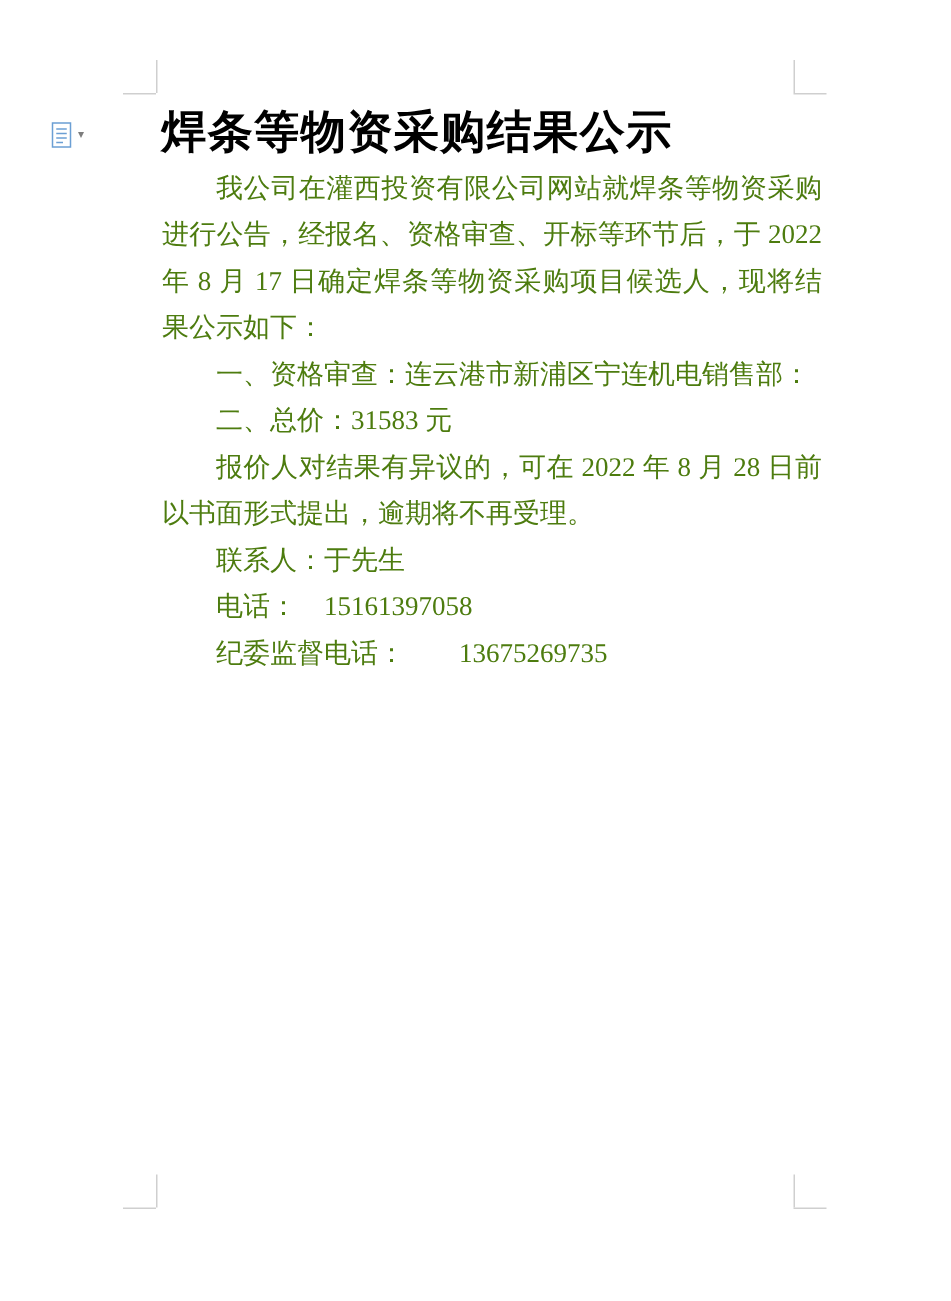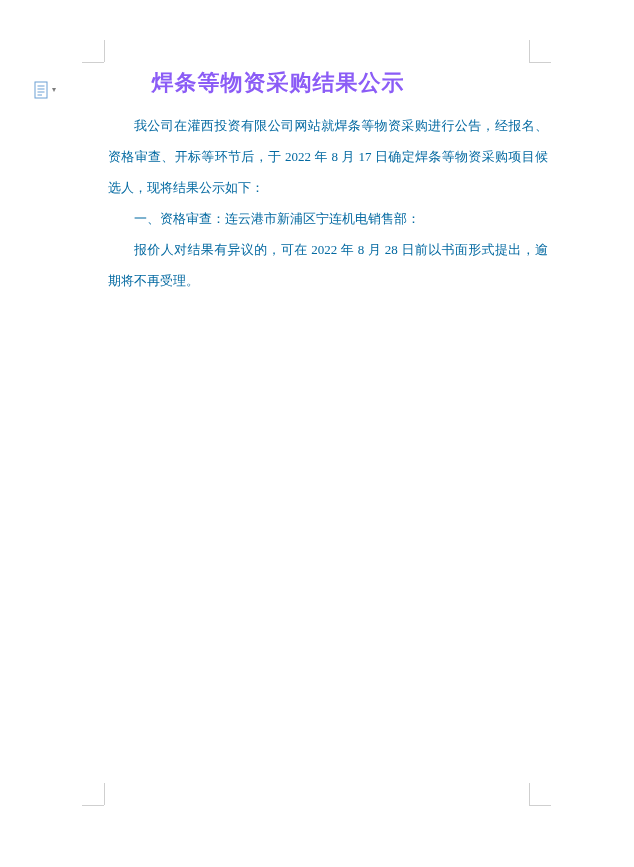--- a/index.html
+++ b/index.html
@@ -60,37 +60,37 @@
   }
 
   
   .doc-title {
     position: absolute;
     left: 0;
     top: 68px;
     width: 556px;
     text-align: center;
     font-family: "Liberation Serif", serif;
-    font-size: 22px;
+    font-size: 30px;
     font-weight: bold;
-    color: #8b5cf6;
+    color: #000000;
     letter-spacing: 1px;
   }
 
   .content {
     position: absolute;
     left: 108px;
     top: 110px;
     width: 440px;
   }
 
   .para {
-    font-size: 13px;
+    font-size: 18px;
     line-height: 31px;
-    color: #0369a1;
+    color: #4d7c0f;
     text-align: justify;
     text-justify: inter-ideograph;
     margin: 0;
   }
   .indent2 { text-indent: 2em; }
 
   .contact-block .para { text-indent: 2em; }
 </style>
 </head>
 <body>
@@ -118,16 +118,22 @@
       <line x1="3.5" y1="14" x2="8" y2="14" stroke="#6b9fd4" stroke-width="1"></line>
     </svg>
     <span class="caret">▾</span>
   </div>
 
   <div class="doc-title">焊条等物资采购结果公示</div>
 
   <div class="content">
     <p class="para indent2">我公司在灌西投资有限公司网站就焊条等物资采购进行公告，经报名、资格审查、开标等环节后，于 2022 年 8 月 17 日确定焊条等物资采购项目候选人，现将结果公示如下：</p>
     <p class="para indent2">一、资格审查：连云港市新浦区宁连机电销售部：</p>
+    <p class="para indent2">二、总价：31583 元</p>
     <p class="para indent2">报价人对结果有异议的，可在 2022 年 8 月 28 日前以书面形式提出，逾期将不再受理。</p>
+    <div class="contact-block">
+      <p class="para">联系人：于先生</p>
+      <p class="para">电话：　15161397058</p>
+      <p class="para">纪委监督电话：　　13675269735</p>
+    </div>
   </div>
 
 </div>
 
 </body></html>

